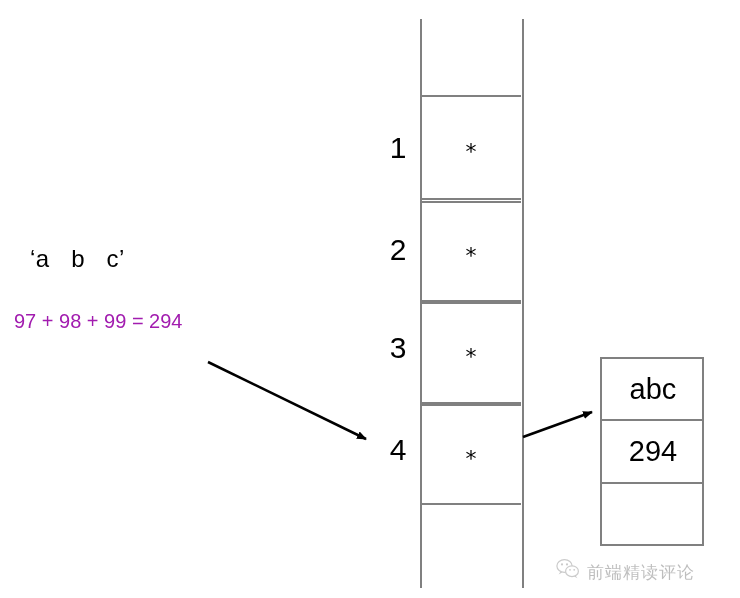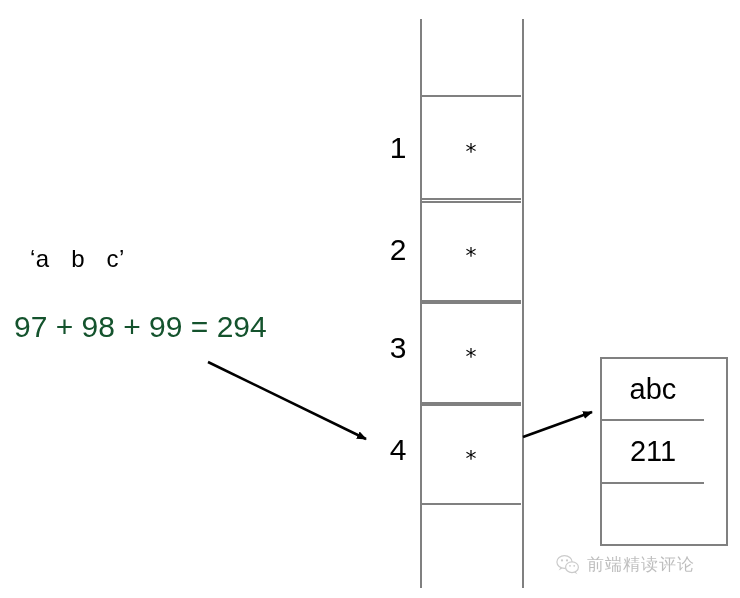--- a/index.html
+++ b/index.html
@@ -25,23 +25,23 @@
     left: 30px;
     top: 245px;
     font-size: 24px;
     letter-spacing: 0.5px;
     white-space: pre;
     color: #000;
   }
   #sum-label {
     left: 14px;
     top: 310px;
-    font-size: 30px;
+    font-size: 20px;
     white-space: pre;
-    color: #14532d;
+    color: #a21caf;
   }
 
   
   #bucket-column {
     left: 420px;
     top: 19px;
     width: 104px;
     height: 569px;
   }
   #bucket-column .rail {
@@ -80,21 +80,21 @@
     text-align: center;
     font-size: 30px;
     line-height: 1;
     color: #000;
   }
 
   
   #node-box {
     left: 600px;
     top: 357px;
-    width: 128px;
+    width: 104px;
     height: 189px;
     box-sizing: border-box;
     border: 2px solid #808080;
   }
   .node-cell {
     position: absolute;
     left: 0;
     width: 102px;
     box-sizing: border-box;
     display: flex;
@@ -122,20 +122,21 @@
     display: flex;
     align-items: center;
     gap: 7px;
     opacity: 0.38;
   }
   #watermark .wm-text {
     font-size: 17px;
     color: #555555;
     letter-spacing: 1px;
     font-family: "DejaVu Sans", sans-serif;
+    margin-top: 8px;
   }
   #watermark .wm-icon { display: block; }
 </style>
 </head>
 <body>
 
 <div id="canvas">
 
   <div class="abs" id="chars-label">‘a   b   c’</div>
 
@@ -162,21 +163,21 @@
     </div>
   </div>
 
   <div class="abs bucket-index" style="left:381px;top:133px;">1</div>
   <div class="abs bucket-index" style="left:381px;top:235px;">2</div>
   <div class="abs bucket-index" style="left:381px;top:333px;">3</div>
   <div class="abs bucket-index" style="left:381px;top:435px;">4</div>
 
   <div class="abs" id="node-box">
     <div class="node-cell divider" style="top:0px;height:62px;">abc</div>
-    <div class="node-cell divider" style="top:62px;height:63px;">211</div>
+    <div class="node-cell divider" style="top:62px;height:63px;">294</div>
   </div>
 
   <svg class="arrow-layer" viewBox="0 0 740 598" xmlns="http://www.w3.org/2000/svg">
     <defs>
       <marker id="arrowhead" markerWidth="10" markerHeight="8" refX="9" refY="4" orient="auto" markerUnits="userSpaceOnUse">
         <path d="M0,0 L10,4 L0,8 z" fill="#000000"></path>
       </marker>
     </defs>
 
     <g>

